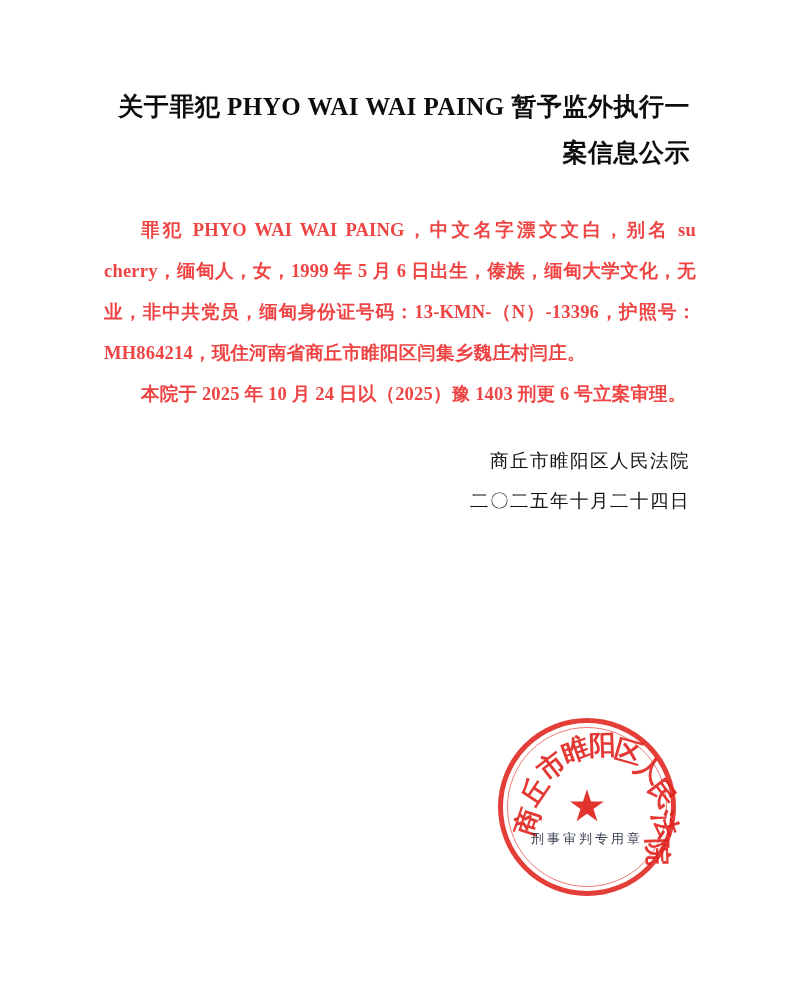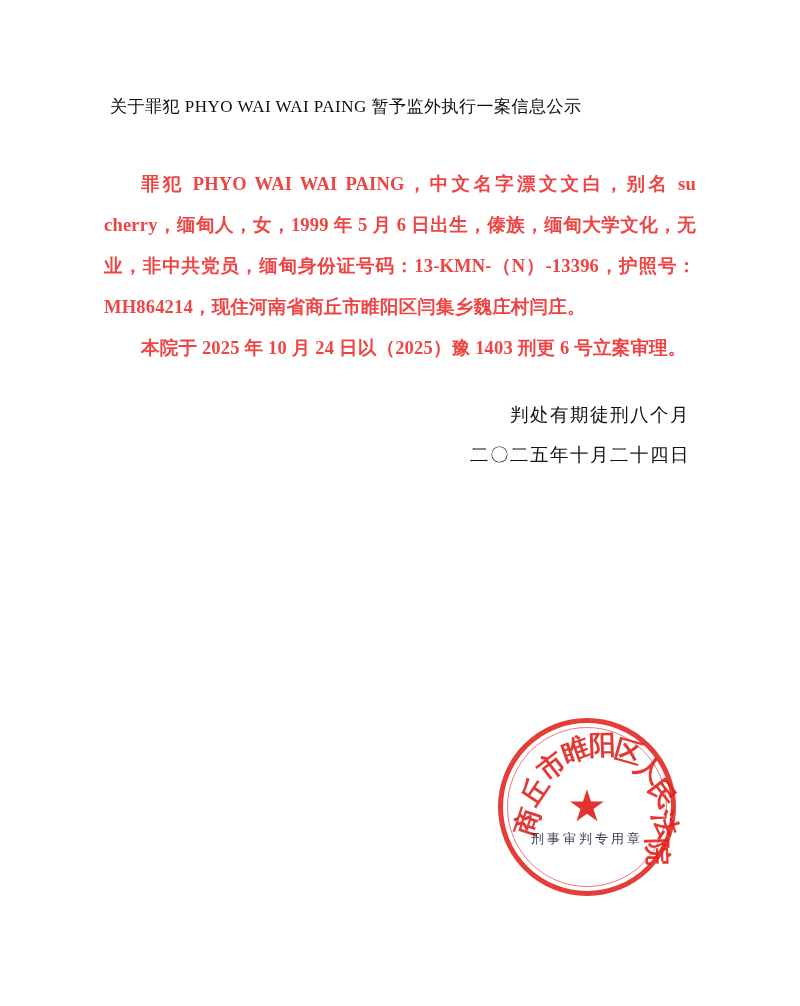--- a/index.html
+++ b/index.html
@@ -16,26 +16,26 @@
     overflow: hidden;
   }
   .page {
     position: relative;
     width: 800px;
     height: 1006px;
     box-sizing: border-box;
     padding: 84px 104px 0 104px;
   }
   .doc-title {
-    text-align: left;
-    font-size: 17px;
+    text-align: right;
+    font-size: 25px;
     line-height: 46px;
     letter-spacing: 0.5px;
     font-family: "Liberation Serif", serif;
-    font-weight: 400;
+    font-weight: 700;
     color: #0d0d0d;
     margin: 0 0 34px 0;
     padding: 0 6px;
   }
   .body-text p {
     margin: 0 0 0 0;
     text-indent: 2em;
     font-size: 18.5px;
     line-height: 41px;
     text-align: justify;
@@ -127,21 +127,21 @@
 <div class="page">
 
   <h1 class="doc-title">关于罪犯 PHYO WAI WAI PAING 暂予监外执行一案信息公示</h1>
 
   <div class="body-text">
     <p>罪犯 PHYO WAI WAI PAING，中文名字漂文文白，别名 su cherry，缅甸人，女，1999 年 5 月 6 日出生，傣族，缅甸大学文化，无业，非中共党员，缅甸身份证号码：13-KMN-（N）-13396，护照号：MH864214，现住河南省商丘市睢阳区闫集乡魏庄村闫庄。</p>
     <p>本院于 2025 年 10 月 24 日以（2025）豫 1403 刑更 6 号立案审理。</p>
   </div>
 
   <div class="sign-block">
-    <div>判处有期徒刑八个月</div>
+    <div>商丘市睢阳区人民法院</div>
     <div>二〇二五年十月二十四日</div>
   </div>
 
   <div class="seal">
     <div class="seal-ring"></div>
     <div class="seal-inner"></div>
     <div class="seal-star">★</div>
     <span class="seal-char" style="left:16px;  top:86px;  transform:rotate(-72deg);">商</span>
     <span class="seal-char" style="left:23px;  top:55px;  transform:rotate(-56deg);">丘</span>
     <span class="seal-char" style="left:40px;  top:30px;  transform:rotate(-38deg);">市</span>

